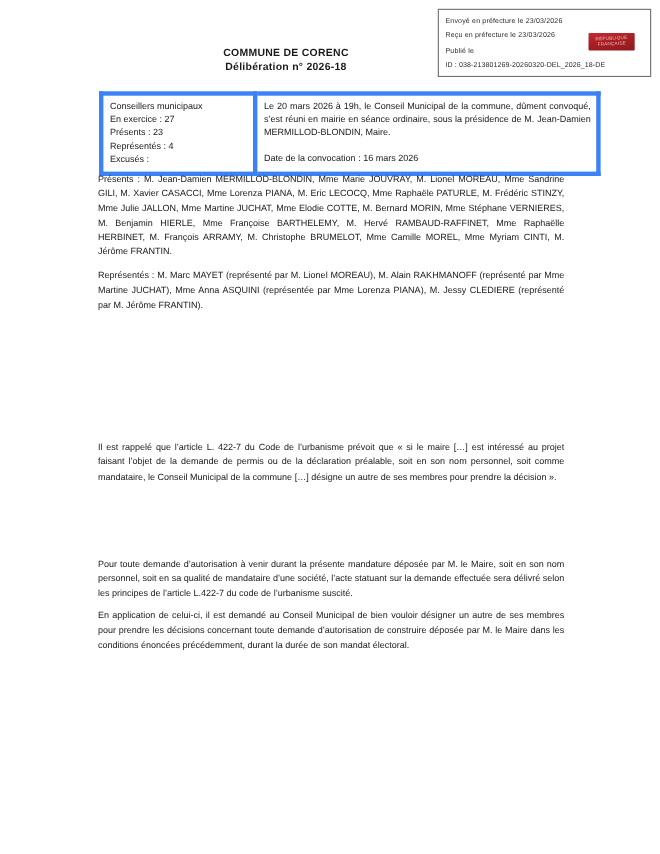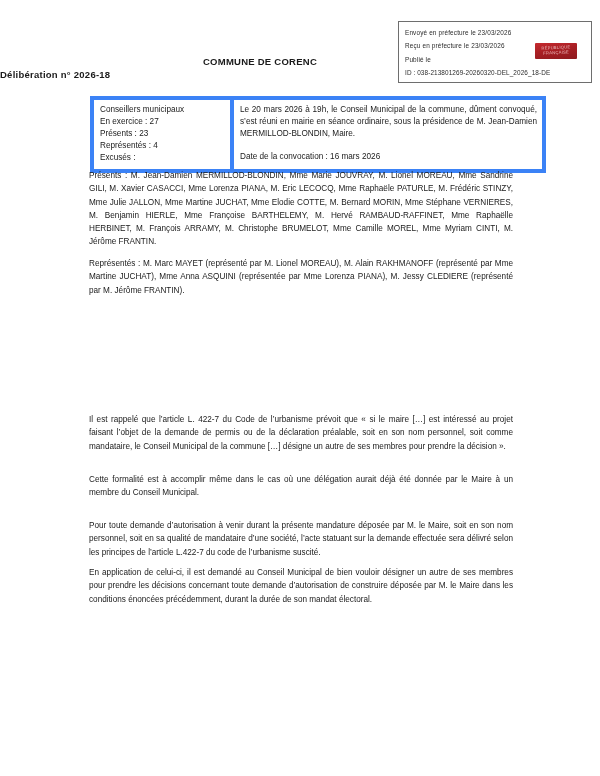--- a/index.html
+++ b/index.html
@@ -13,21 +13,20 @@
     position: relative;
     font-family: "Liberation Sans", sans-serif;
     color: #1a1a1a;
     overflow: hidden;
   }
 
   .page {
     position: absolute;
     inset: 0;
     background: #ffffff;
-    margin-top: 13px;
   }
 
   
   .prefecture-box {
     position: absolute;
     left: 398px;
     top: 8px;
     width: 194px;
     height: 62px;
     border: 1px solid #6e6e6e;
@@ -83,20 +82,21 @@
     font-size: 9.5px;
     font-weight: bold;
     line-height: 13.5px;
     letter-spacing: 0.25px;
   }
   .doc-subtitle {
     position: absolute;
     left: 0;
     top: 55px;
     width: 520px;
+    text-align: center;
     font-size: 9.5px;
     font-weight: bold;
     line-height: 13.5px;
     letter-spacing: 0.25px;
   }
 
   
   .info-table {
     position: absolute;
     left: 90px;
@@ -184,19 +184,18 @@
 
   <div class="para p-represents">
     <span>Représentés : </span><span>M. Marc MAYET (représenté par M. Lionel MOREAU), M. Alain RAKHMANOFF (représenté par Mme Martine JUCHAT), Mme Anna ASQUINI (représentée par Mme Lorenza PIANA), M. Jessy CLEDIERE (représenté par M. Jérôme FRANTIN).</span>
   </div>
 
 
 
 
   <div class="para p-rappel">Il est rappelé que l’article L. 422-7 du Code de l’urbanisme prévoit que « si le maire […] est intéressé au projet faisant l’objet de la demande de permis ou de la déclaration préalable, soit en son nom personnel, soit comme mandataire, le Conseil Municipal de la commune […] désigne un autre de ses membres pour prendre la décision ».</div>
 
-  <div class="para p-formalite">Cette formalité est à accomplir même dans le cas où une délégation aurait déjà été donnée par le Maire à un membre du Conseil Municipal.</div>
 
   <div class="para p-demande">Pour toute demande d’autorisation à venir durant la présente mandature déposée par M. le Maire, soit en son nom personnel, soit en sa qualité de mandataire d’une société, l’acte statuant sur la demande effectuée sera délivré selon les principes de l’article L.422-7 du code de l’urbanisme suscité.</div>
 
   <div class="para p-application">En application de celui-ci, il est demandé au Conseil Municipal de bien vouloir désigner un autre de ses membres pour prendre les décisions concernant toute demande d’autorisation de construire déposée par M. le Maire dans les conditions énoncées précédemment, durant la durée de son mandat électoral.</div>
 
 </div>
 
 </body></html>

